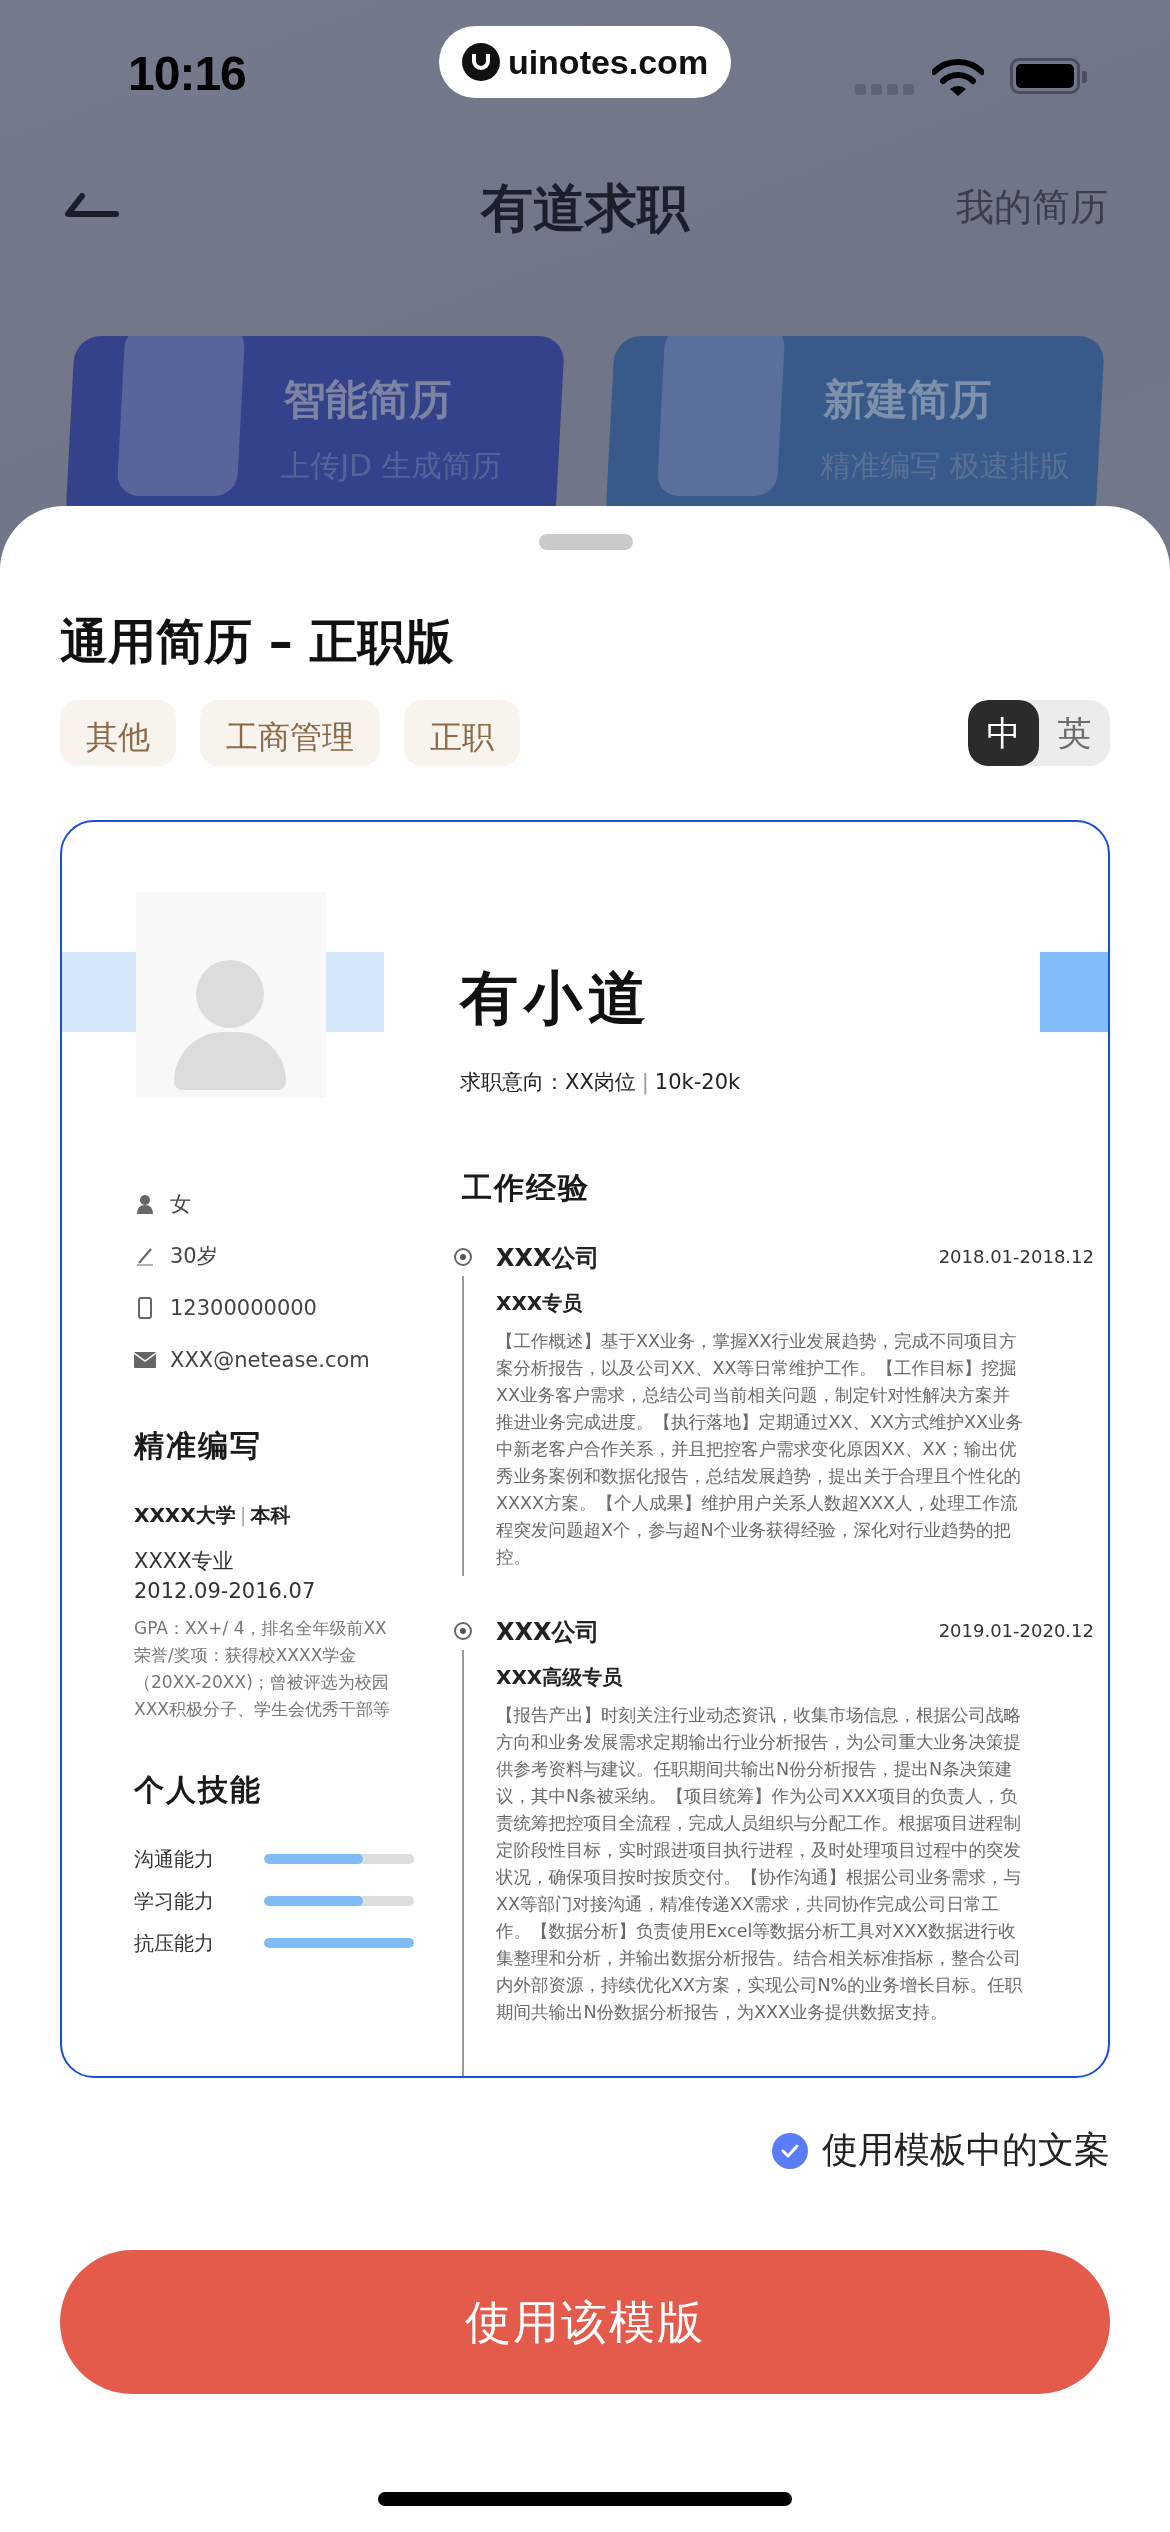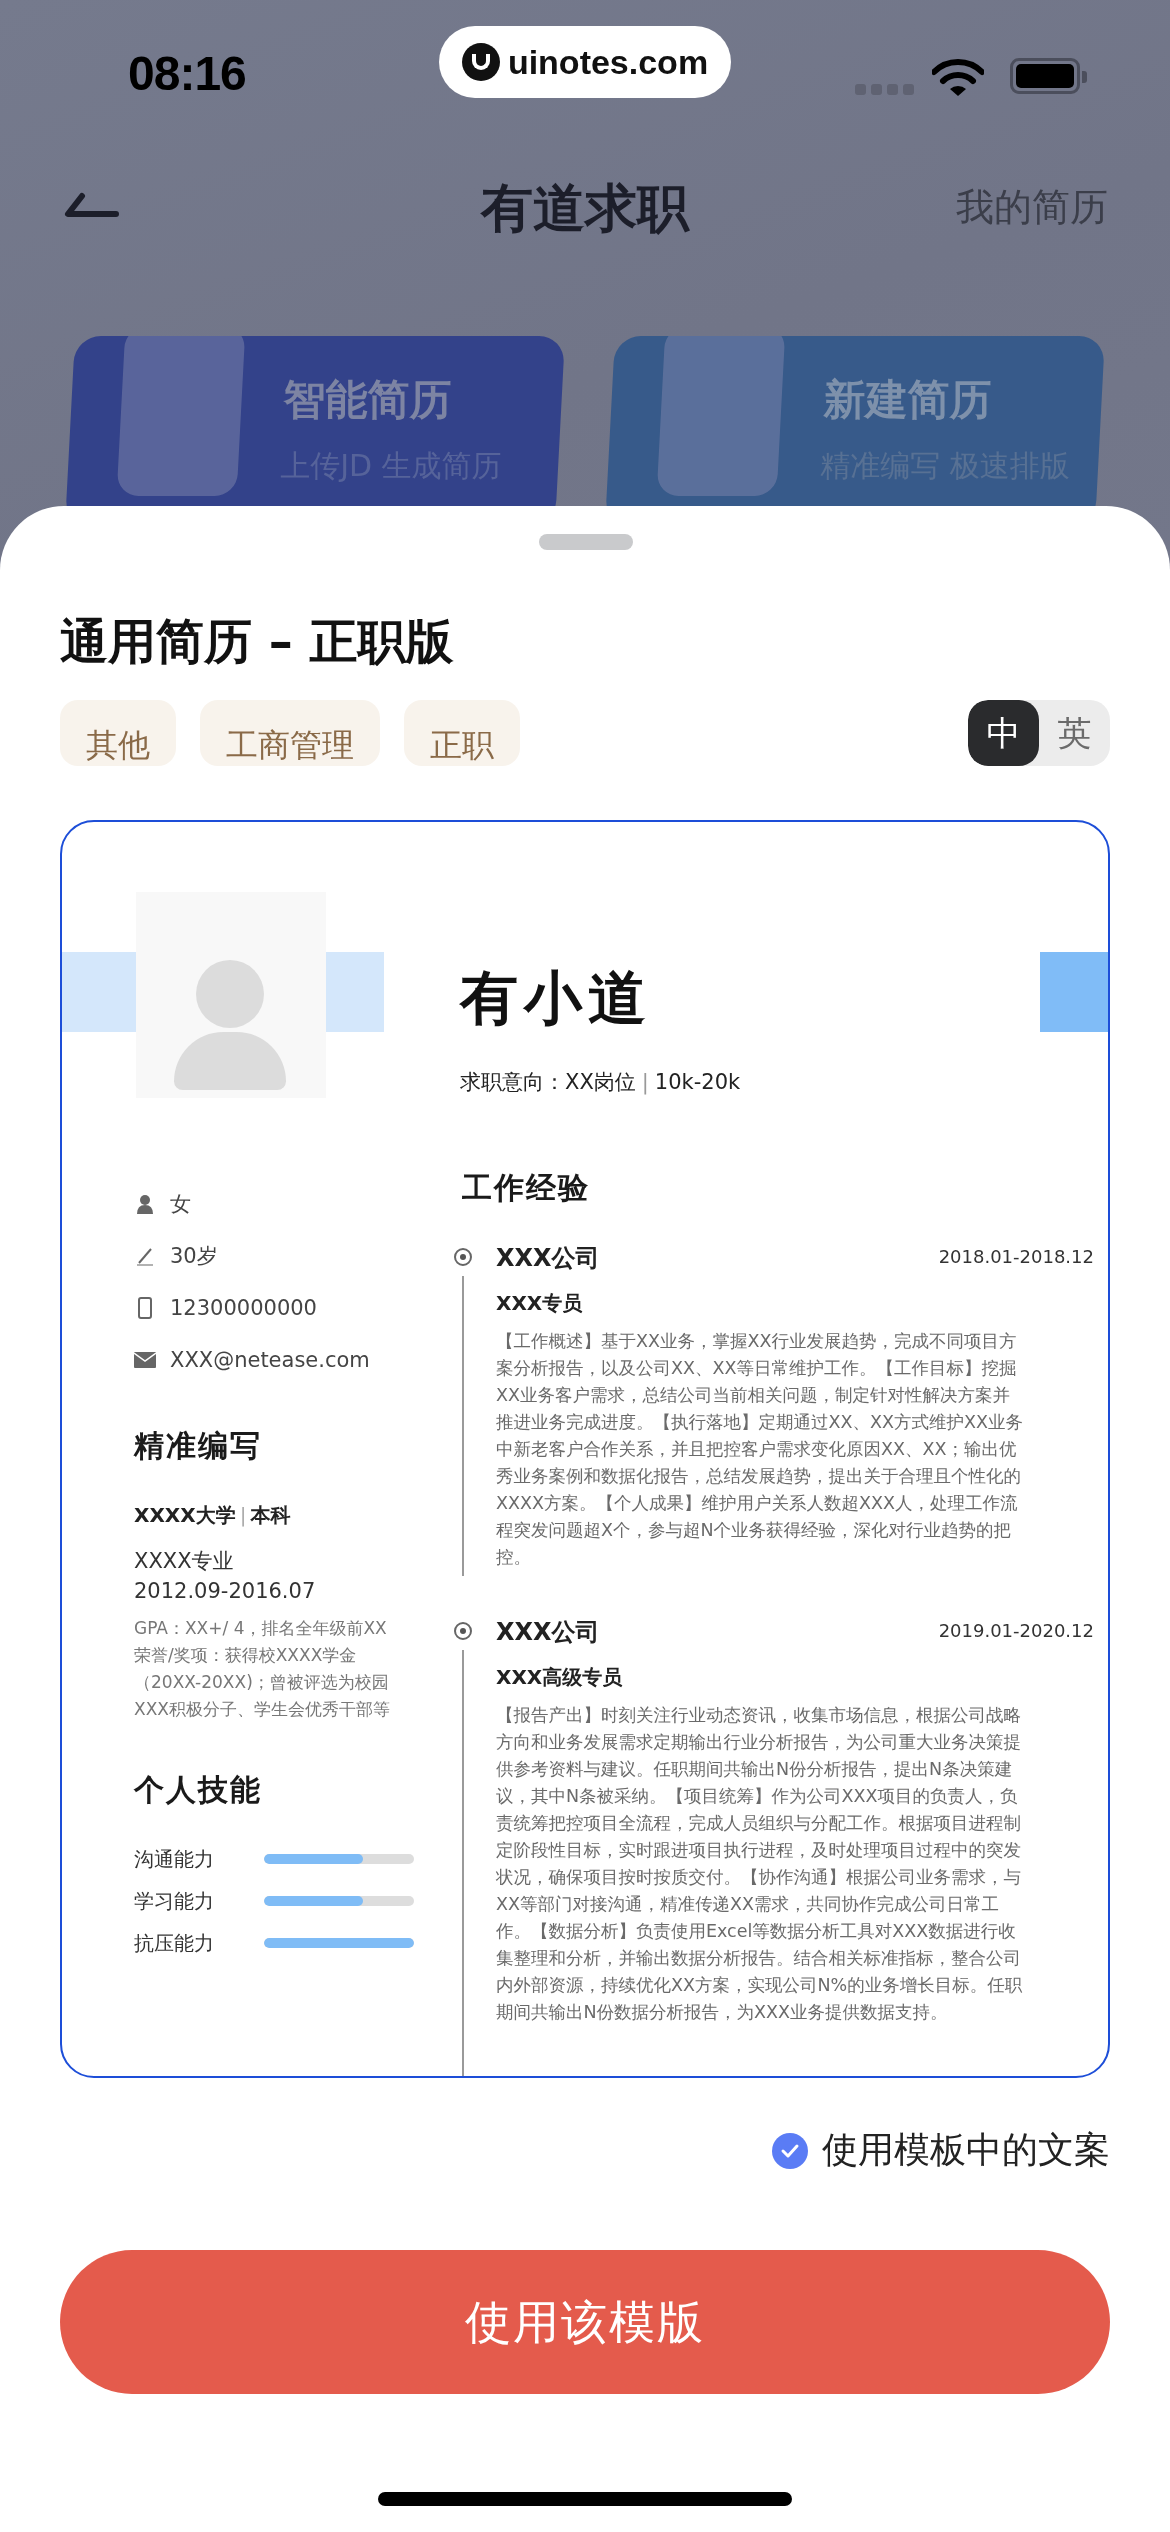--- a/index.html
+++ b/index.html
@@ -88,21 +88,21 @@
   }
   .drag-handle {
     position: absolute; left: 539px; top: 28px; width: 94px; height: 16px;
     border-radius: 8px; background: #c9cacc;
   }
   .sheet-title {
     position: absolute; left: 60px; top: 104px; font-size: 48px; font-weight: bold; color: #111;
   }
   .tags { position: absolute; left: 60px; top: 194px; display: flex; gap: 24px; }
   .tag {
-    height: 66px; padding: 12px 26px; border-radius: 18px; background: #f8f3ec;
+    height: 66px; padding: 4px 26px; border-radius: 18px; background: #f8f3ec;
     color: #8a6a48; font-size: 32px; line-height: 66px;
   }
   .lang-toggle {
     position: absolute; right: 60px; top: 194px; width: 142px; height: 66px;
     border-radius: 20px; background: #ececec; display: flex; overflow: hidden;
   }
   .lang-opt { width: 71px; height: 66px; text-align: center; line-height: 66px; font-size: 34px; }
   .lang-opt.active { background: #2a2b2d; color: #fff; border-radius: 20px; }
   .lang-opt.inactive { color: #6b6b6b; }
 
@@ -183,21 +183,21 @@
   .home-indicator {
     position: absolute; left: 378px; top: 1986px; width: 414px; height: 14px;
     border-radius: 7px; background: #000;
   }
 </style>
 </head>
 <body>
 
 <div class="bg-page">
   <div class="status-bar">
-    <div class="status-time">08:16</div>
+    <div class="status-time">10:16</div>
     <div class="watermark">
       <div class="wm-logo">
           <span></span>
         </div>
       <span class="wm-text">uinotes.com</span>
     </div>
     <div class="signal">
         <i></i>
         <i></i>
         <i></i>

